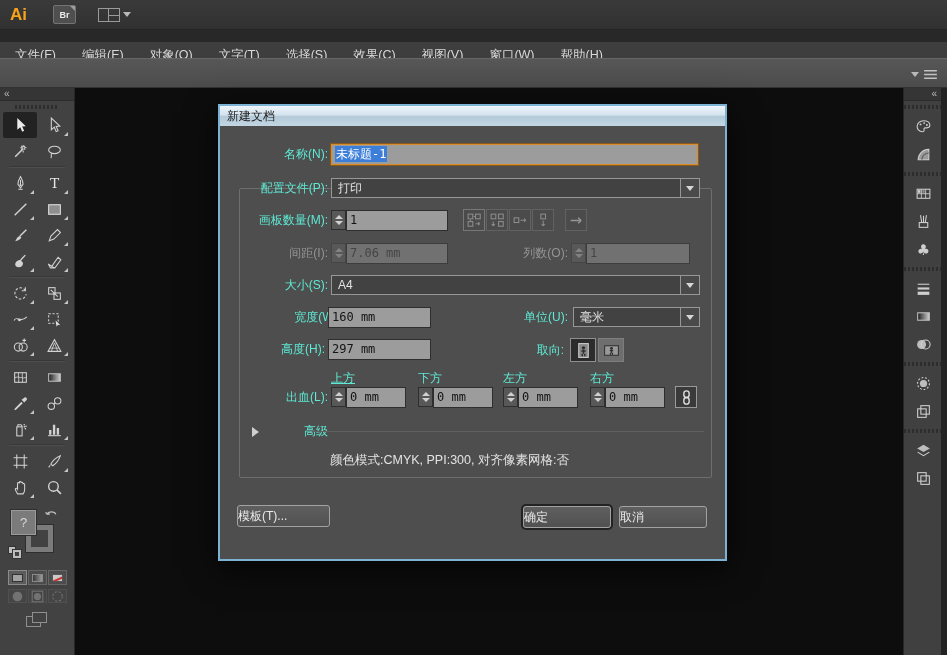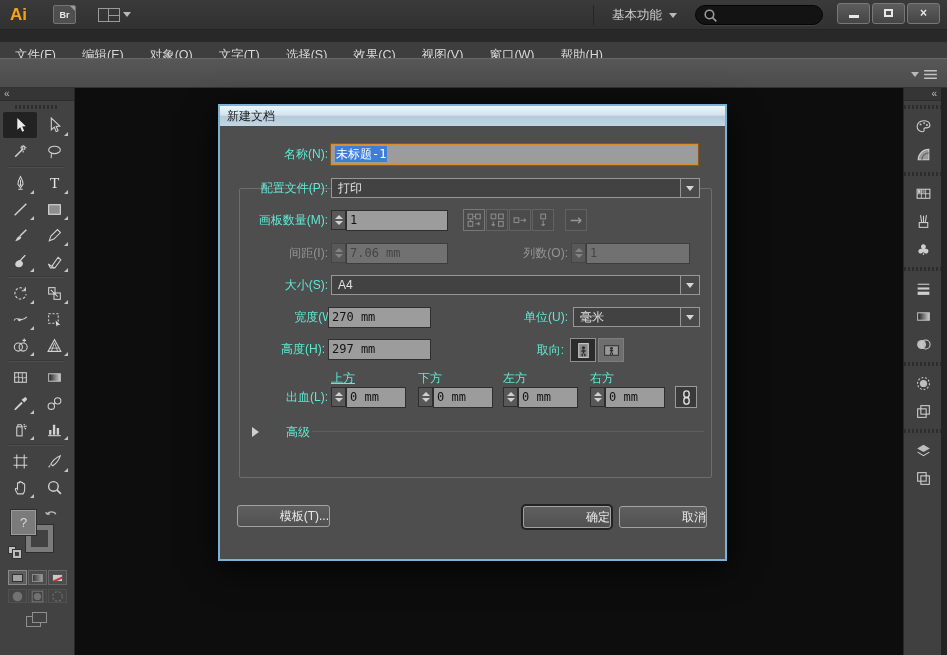--- a/index.html
+++ b/index.html
@@ -146,66 +146,39 @@
   .orient-btn.selected { background:#2c2c2c; border-color:#8f8f8f; }
   .link-btn { position:absolute; width:22px; height:22px; background:#3a3a3a; border:1px solid #9a9a9a;
     display:flex; align-items:center; justify-content:center; }
 
   .adv-tri { position:absolute; width:0; height:0; border-top:5px solid transparent;
     border-bottom:5px solid transparent; border-left:7px solid #cfcfcf; }
   .adv-line { position:absolute; height:1px; background:#3c3c3c; border-bottom:1px solid #5f5f5f; }
   .info-text { position:absolute; color:#e3e3e3; font-size:12.5px; }
 
   .dlg-btn { position:absolute; height:22px; background:linear-gradient(#5f5f5f,#515151);
-    border:1px solid #a2a2a2; border-radius:3px; color:#e9e9e9; font-size:12px; text-align:right;
+    border:1px solid #a2a2a2; border-radius:3px; color:#e9e9e9; font-size:12px; text-align:left;
     line-height:20px; }
   .dlg-btn.default { box-shadow:0 0 0 2px #232323; }
 
   svg { display:block; }
 </style>
 </head>
 <body>
 
 <div id="app">
 
   <div class="titlebar">
     <span class="ai-logo">Ai</span>
     <div class="br-btn">
       <span>Br</span>
     </div>
     <div class="arrange-btn">
       <span class="arrange-glyph"></span>
       <span class="caret-down"></span>
-    </div>
-    <div class="tb-right">
-      <div class="tb-sep"></div>
-      <div class="workspace-btn">
-        <span>基本功能</span>
-        <span class="caret-down"></span>
-      </div>
-      <div class="searchbox">
-        <span>
-            <svg viewBox="0 0 16 16" width="17" height="17" xmlns="http://www.w3.org/2000/svg">
-              <circle cx="7" cy="7" r="4" fill="none" stroke="#9a9a9a" stroke-width="1.5"></circle>
-              <path d="M10 10 L13.5 13.5" stroke="#9a9a9a" stroke-width="1.5"></path>
-            </svg>
-          </span>
-        <input placeholder="" style="">
-      </div>
-      <div class="win-btns">
-        <div class="win-btn">
-            <span class="min-glyph"></span>
-          </div>
-        <div class="win-btn">
-            <span class="max-glyph"></span>
-          </div>
-        <div class="win-btn">
-            <span>×</span>
-          </div>
-      </div>
     </div>
   </div>
 
   <div class="menubar">
       <div class="menu-item">文件(F)</div>
       <div class="menu-item">编辑(E)</div>
       <div class="menu-item">对象(O)</div>
       <div class="menu-item">文字(T)</div>
       <div class="menu-item">选择(S)</div>
       <div class="menu-item">效果(C)</div>
@@ -636,21 +609,21 @@
 
       <label class="lbl" style="left:0;top:149px;width:108px;">大小(S):</label>
       <div class="dropdown" style="left:111px;top:149px;width:369px;">
         <span>A4</span>
         <span class="dd-btn">
             <i class="dd-caret"></i>
           </span>
       </div>
 
       <label class="lbl" style="left:16px;top:181px;width:105px;">宽度(W):</label>
-      <div class="textfield" style="left:108px;top:181px;width:103px;"><span>270 mm</span></div>
+      <div class="textfield" style="left:108px;top:181px;width:103px;"><span>160 mm</span></div>
       <label class="lbl" style="left:230px;top:181px;width:118px;">单位(U):</label>
       <div class="dropdown" style="left:353px;top:181px;width:127px;">
         <span>毫米</span>
         <span class="dd-btn">
             <i class="dd-caret"></i>
           </span>
       </div>
 
       <label class="lbl" style="left:0;top:213px;width:105px;">高度(H):</label>
       <div class="textfield" style="left:108px;top:213px;width:103px;"><span>297 mm</span></div>
@@ -703,22 +676,23 @@
       <div class="link-btn" style="left:455px;top:260px;">
           <span>
             <svg viewBox="0 0 16 16" width="17" height="17" xmlns="http://www.w3.org/2000/svg">
               <rect x="5.5" y="1.8" width="5" height="6.2" rx="2.5" fill="none" stroke="#e0e0e0" stroke-width="1.3"></rect>
               <rect x="5.5" y="8" width="5" height="6.2" rx="2.5" fill="none" stroke="#e0e0e0" stroke-width="1.3"></rect>
             </svg>
           </span>
         </div>
 
       <span class="adv-tri" style="left:32px;top:301px;"></span>
-      <label class="lbl" style="left:48px;top:296px;width:60px;text-align:center;">高级</label>
+      <label class="lbl" style="left:48px;top:296px;width:60px;text-align:right;font-family:Liberation Mono, monospace;">高级</label>
       <div class="adv-line" style="left:92px;top:305px;width:392px;"></div>
 
+      <div class="info-text" style="left:110px;top:326px;">颜色模式:CMYK, PPI:300, 对齐像素网格:否</div>
 
       <div class="dlg-btn" style="left:17px;top:379px;width:93px;">模板(T)...</div>
       <div class="dlg-btn default" style="left:303px;top:380px;width:88px;">确定</div>
       <div class="dlg-btn" style="left:399px;top:380px;width:88px;">取消</div>
     </div>
   </div>
 </div>
 
 </body></html>

